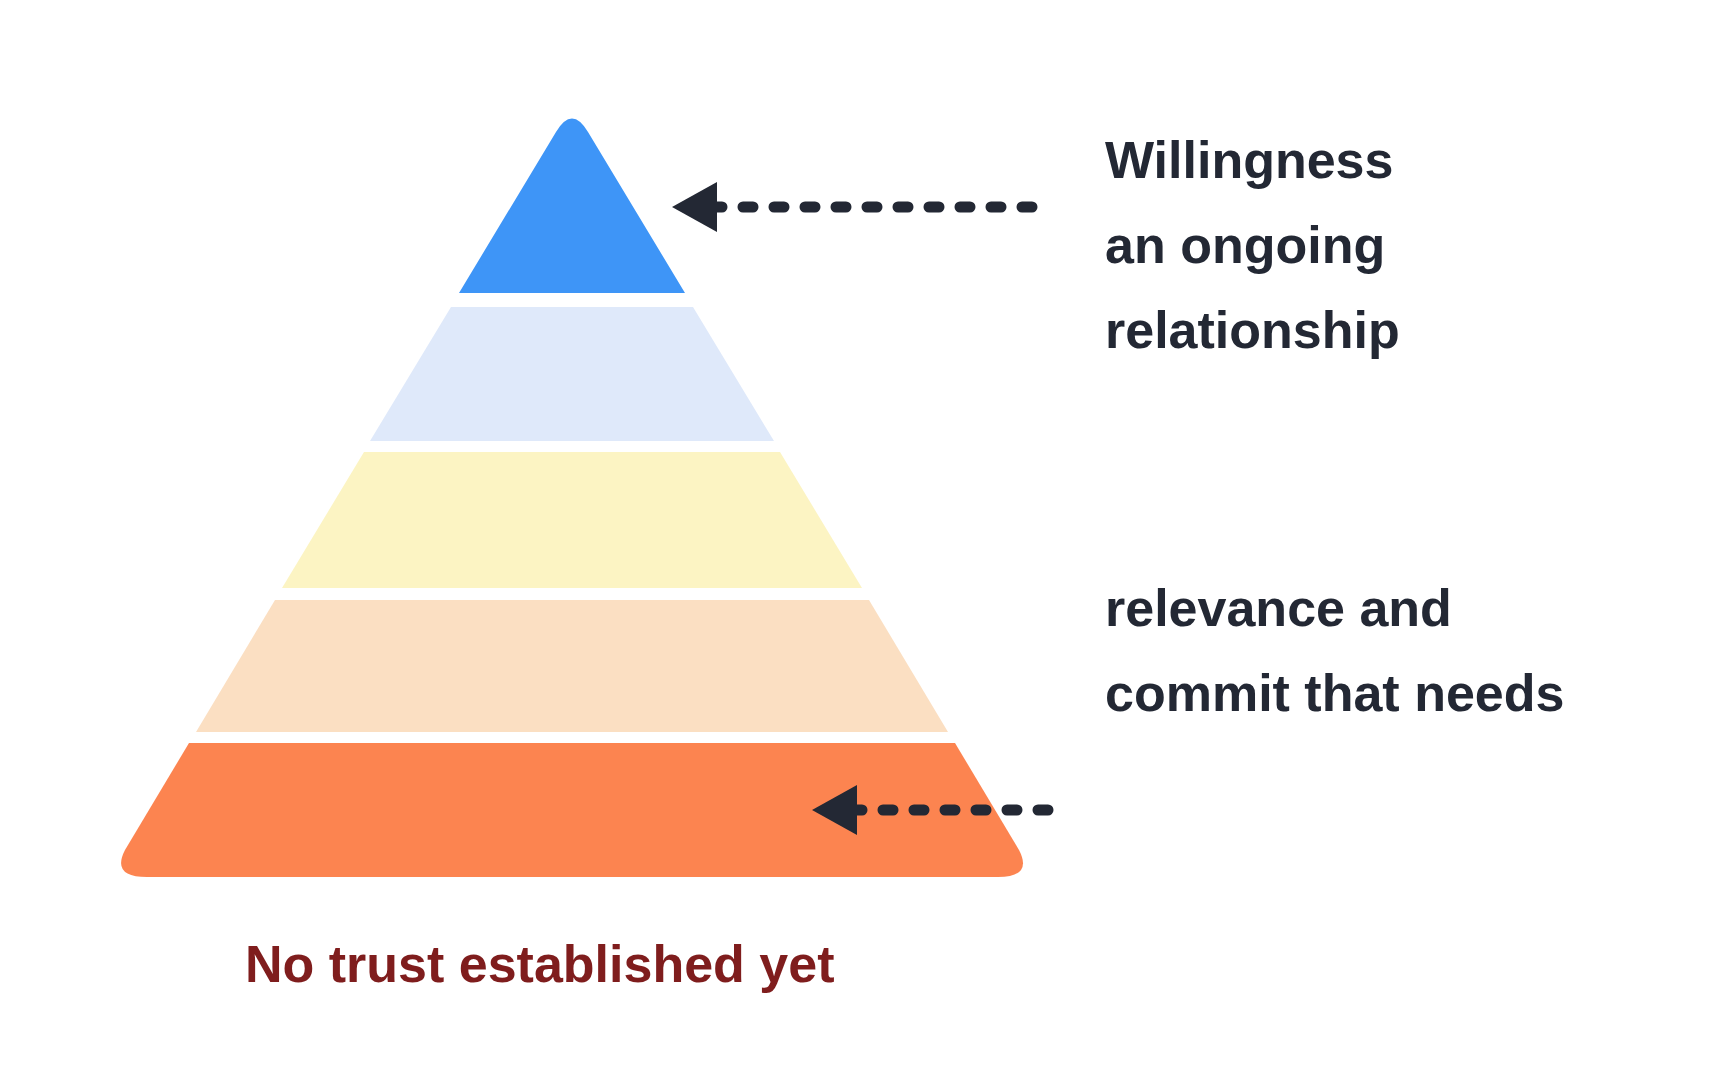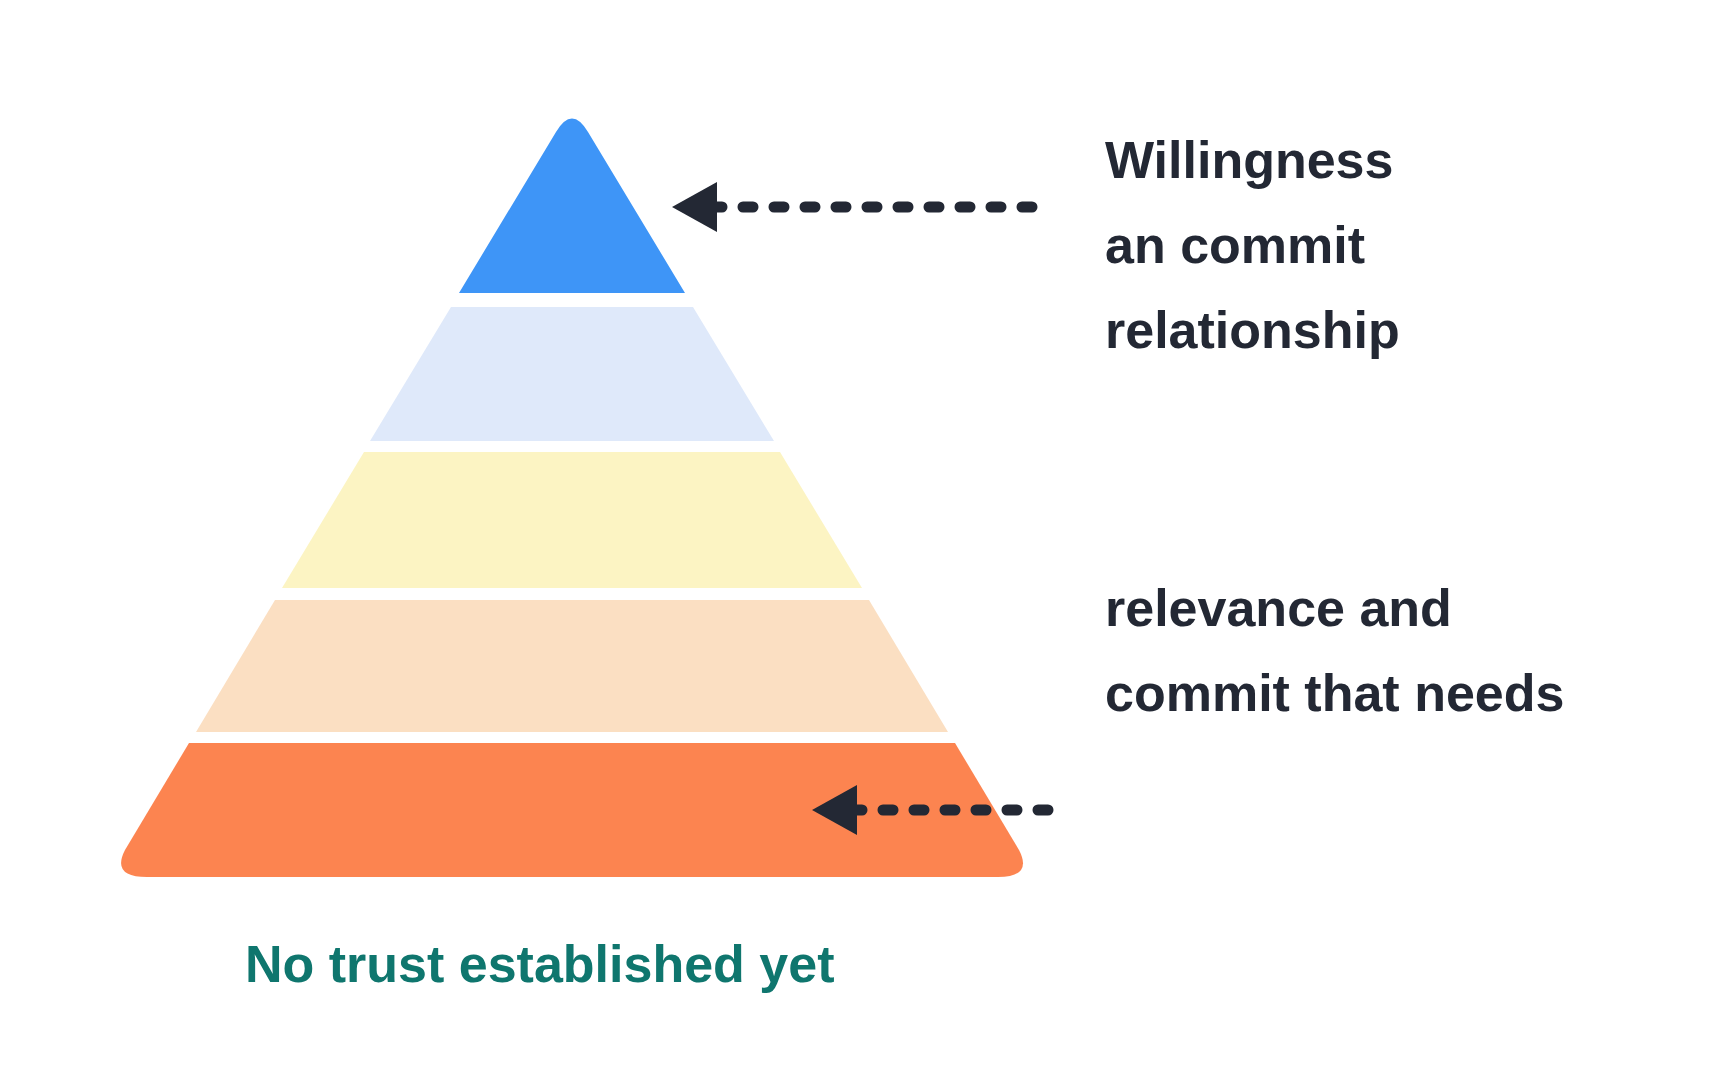--- a/index.html
+++ b/index.html
@@ -31,21 +31,21 @@
     line-height: 85px;
     letter-spacing: 0;
     white-space: nowrap;
   }
   .ann--top    { left: 1105px; top: 118px; }
   .ann--bottom { left: 1105px; top: 566px; }
   .caption {
     position: absolute;
     left: 245px;
     top: 922px;
-    color: #0f766e;
+    color: #7f1d1d;
     font-weight: bold;
     font-size: 52px;
     line-height: 85px;
     white-space: nowrap;
   }
 </style>
 </head>
 <body>
 
 <div class="stage">
@@ -64,21 +64,21 @@
     </g>
 
     <g>
       <line x1="852" y1="810" x2="1048" y2="810" stroke-width="11" stroke-dasharray="10 21" stroke-linecap="round" stroke="#232834"></line>
       <polygon points="812,810 857,785 857,835" fill="#232834"></polygon>
     </g>
   </svg>
 
   <div class="ann ann--top">
     <div>Willingness</div>
-    <div>an commit</div>
+    <div>an ongoing</div>
     <div>relationship</div>
   </div>
 
   <div class="ann ann--bottom">
     <div>relevance and</div>
     <div>commit that needs</div>
   </div>
 
   <div class="caption">No trust established yet</div>
 

